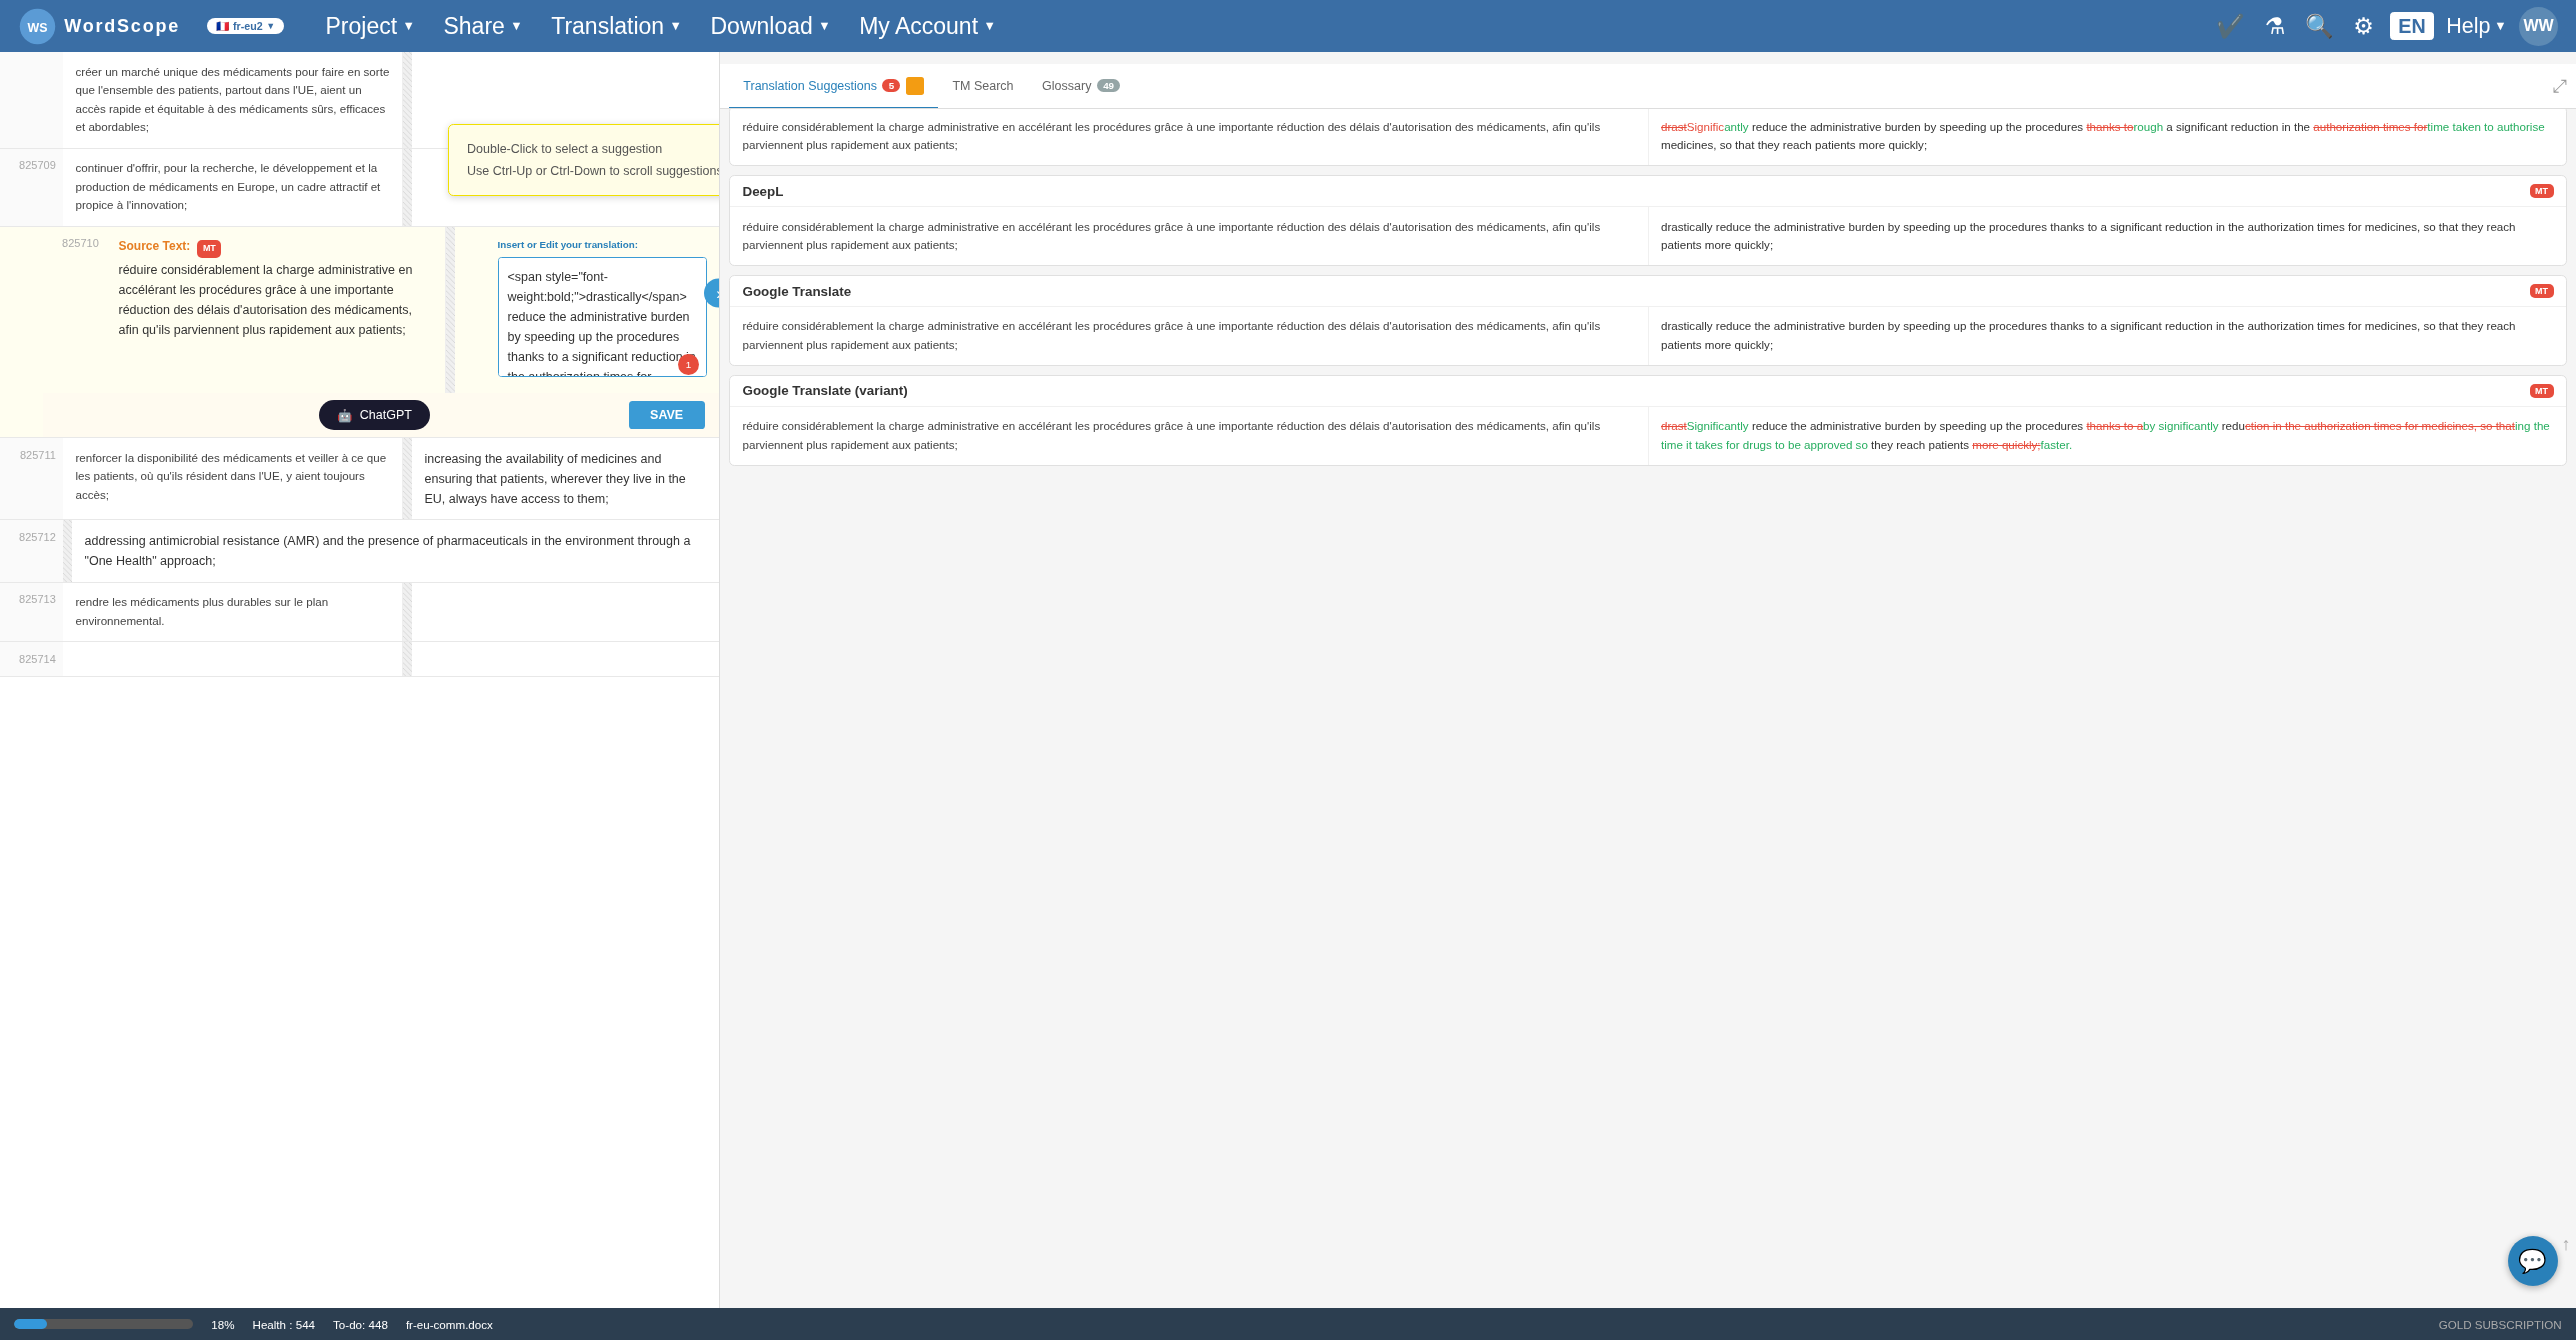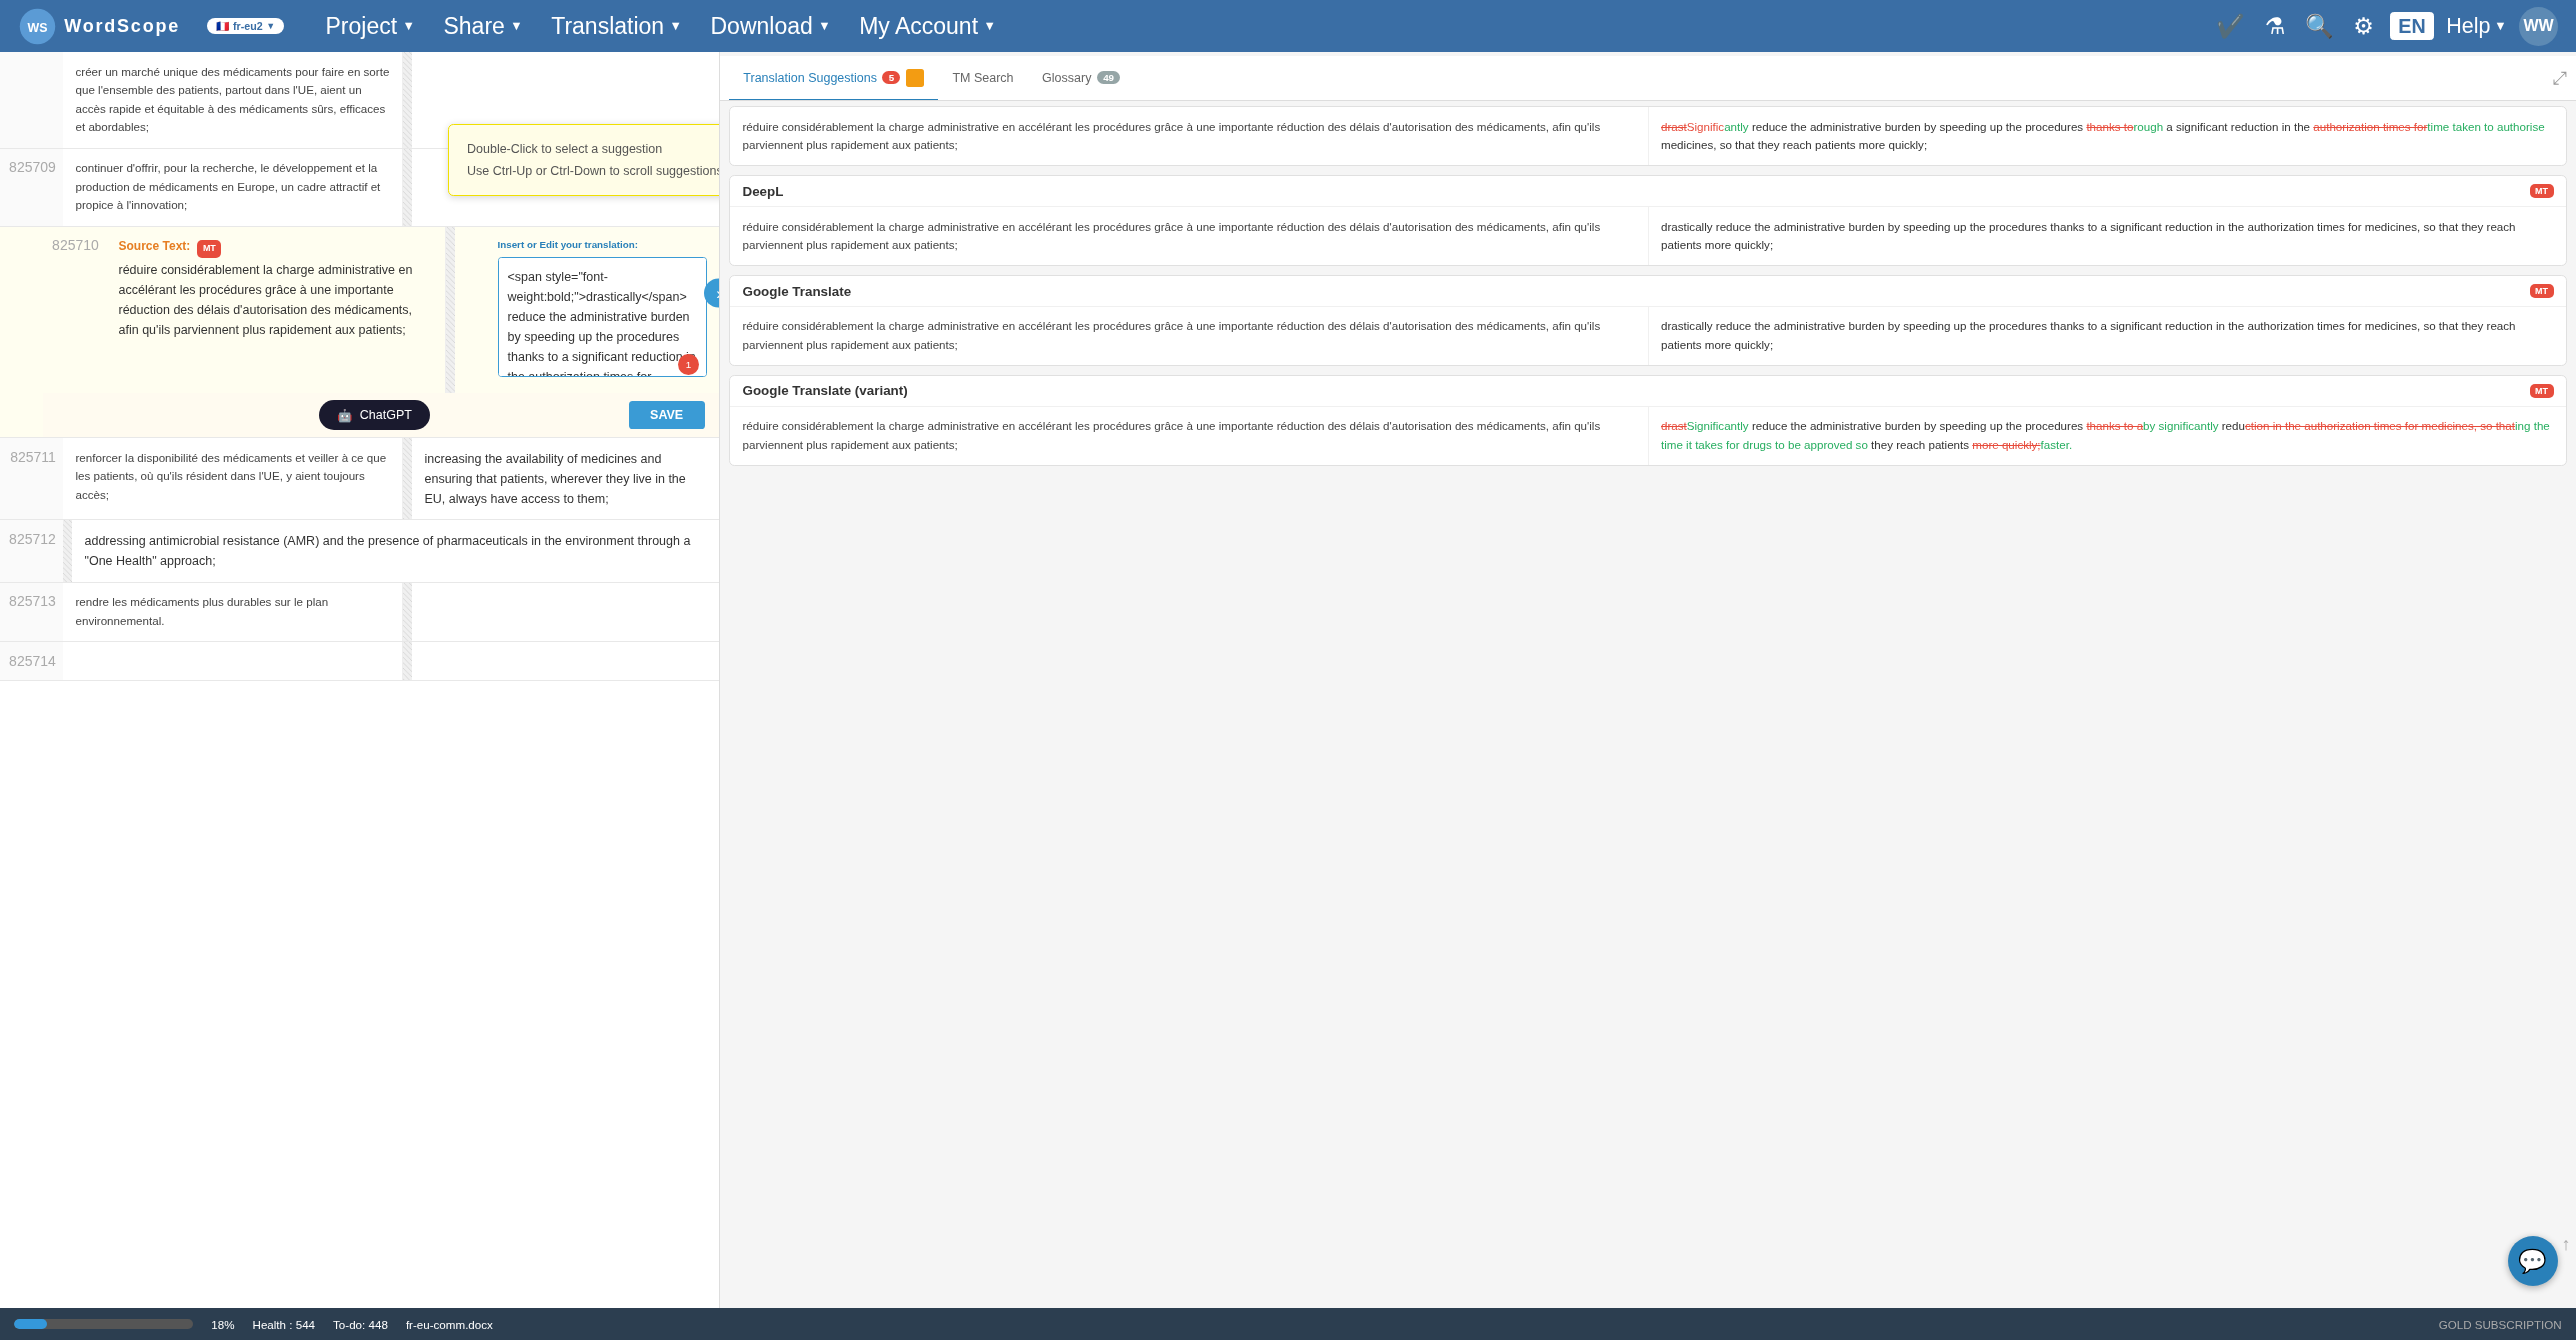--- a/index.html
+++ b/index.html
@@ -232,21 +232,21 @@
       position: relative;
     }
 
     .right-tabs {
       display: flex;
       background: white;
       border-bottom: 0.9px solid #ddd;
       padding: 0 9px;
       align-items: center;
       position: sticky;
-      top: 4px;
+      top: 12px;
       z-index: 10;
     }
     .tab-item {
       padding: 12.5px 14.3px;
       font-size: 12.5px;
       cursor: pointer;
       color: #666;
       display: flex;
       align-items: center;
       gap: 5.4px;
@@ -364,21 +364,21 @@
 
     .segment-pair {
       display: flex;
       border-bottom: 0.9px solid #e8e8e8;
     }
     .seg-num {
       width: 63px;
       min-width: 63px;
       padding: 10.7px 7.2px;
       text-align: right;
-      font-size: 14px;
+      font-size: 11px;
       color: #aaa;
       background: #fafafa;
     }
     .seg-left {
       width: 340px;
       min-width: 340px;
       padding: 10.7px 12.5px;
       font-size: 12.5px;
       line-height: 1.6;
       color: #333;

